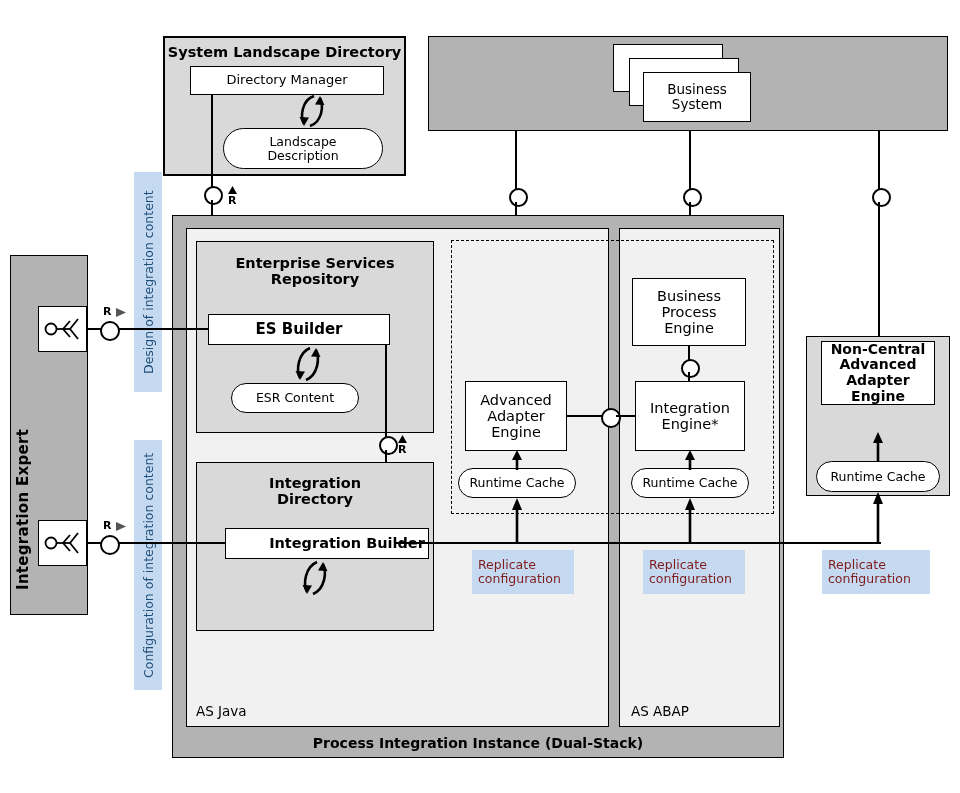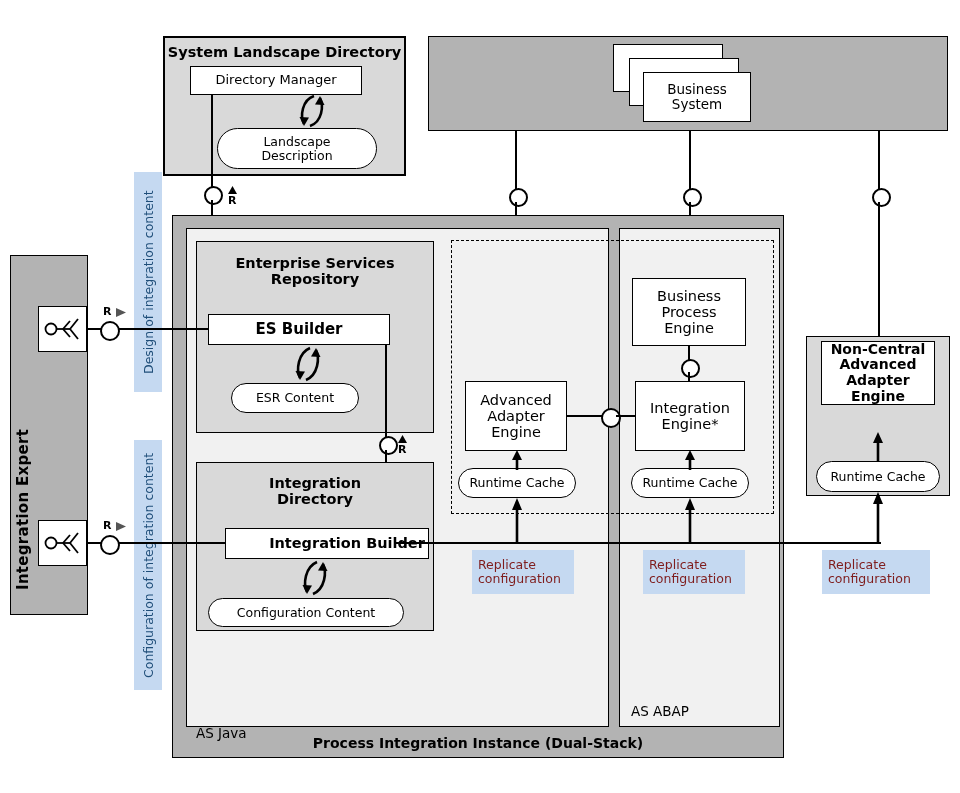--- a/index.html
+++ b/index.html
@@ -51,24 +51,24 @@
     <span>Design of integration content</span>
   </div>
   <div class="abs v-label bluelabel-v" style="left:134px;top:440px;width:28px;height:250px;">
     <span>Configuration of integration content</span>
   </div>
 
   <div class="abs sld-outer" style="left:163px;top:36px;width:243px;height:140px;"></div>
   <div class="abs txt titleTxt" style="left:163px;top:40px;width:243px;height:24px;font-size:14.5px;">
     <span>System Landscape Directory</span>
   </div>
-  <div class="abs plainbox-thin txt" style="left:190px;top:66px;width:172px;height:29px;font-size:13px;">
+  <div class="abs plainbox-thin txt" style="left:190px;top:66px;width:194px;height:29px;font-size:13px;">
     <span>Directory Manager</span>
   </div>
-  <div class="abs rounded txt" style="left:217px;top:128px;width:160px;height:41px;font-size:12.5px;white-space:pre-line;">
+  <div class="abs rounded txt" style="left:223px;top:128px;width:160px;height:41px;font-size:12.5px;white-space:pre-line;">
     <span>Landscape
 Description</span>
   </div>
 
   <svg class="abs" style="left:280px;top:92px;width:56px;height:40px;" viewBox="0 0 56 40">
     <path d="M34 4 C22 8, 20 24, 24 32" stroke="#000" stroke-width="2.6" fill="none"></path>
     <polygon points="24,34 19.5,25 29,25.5" fill="#000"></polygon>
     <path d="M30 34 C42 30, 44 14, 40 6" stroke="#000" stroke-width="2.6" fill="none"></path>
     <polygon points="40,4 44.5,13 35,12.5" fill="#000"></polygon>
   </svg>
@@ -102,21 +102,21 @@
   <div class="line vline" style="left:878px;top:131px;height:59px;"></div>
   <div class="knob" style="left:872px;top:188px;width:15px;height:15px;"></div>
   <div class="line vline" style="left:878px;top:202px;height:135px;"></div>
 
   <div class="abs" style="left:172px;top:215px;width:612px;height:543px;background:#b3b3b3;border:1.5px solid #000;"></div>
   <div class="abs txt titleTxt" style="left:172px;top:730px;width:612px;height:27px;font-size:14px;">
     <span>Process Integration Instance (Dual-Stack)</span>
   </div>
 
   <div class="abs group-light" style="left:186px;top:228px;width:423px;height:499px;"></div>
-  <div class="abs" style="left:196px;top:703px;font-size:13.5px;margin-top:22px;">
+  <div class="abs" style="left:196px;top:703px;font-size:13.5px;">
     <span>AS Java</span>
   </div>
 
   <div class="abs group-light" style="left:619px;top:228px;width:161px;height:499px;"></div>
   <div class="abs" style="left:631px;top:703px;font-size:13.5px;">
     <span>AS ABAP</span>
   </div>
 
   <div class="abs group-mid" style="left:196px;top:241px;width:238px;height:192px;"></div>
   <div class="abs txt titleTxt" style="left:196px;top:249px;width:238px;height:44px;font-size:14.5px;white-space:pre-line;">
@@ -148,23 +148,20 @@
 
   <div class="line hline" style="left:108px;top:328px;width:101px;"></div>
 
   <div class="abs group-mid" style="left:196px;top:462px;width:238px;height:169px;"></div>
   <div class="abs txt titleTxt" style="left:196px;top:469px;width:238px;height:44px;font-size:14.5px;white-space:pre-line;">
     <span>Integration
 Directory</span>
   </div>
   <div class="abs plainbox txt titleTxt" style="left:225px;top:528px;width:204px;height:31px;font-size:14.5px;padding-left:40px;">
     <span>Integration Builder</span>
-  </div>
-  <div class="abs rounded txt" style="left:208px;top:598px;width:196px;height:29px;font-size:12.5px;">
-    <span>Configuration Content</span>
   </div>
   <svg class="abs" style="left:285px;top:558px;width:52px;height:42px;" viewBox="0 0 52 42">
     <path d="M32 4 C20 9, 18 26, 22 34" stroke="#000" stroke-width="2.6" fill="none"></path>
     <polygon points="22,36 17.5,27 27,27.5" fill="#000"></polygon>
     <path d="M28 36 C40 31, 42 14, 38 6" stroke="#000" stroke-width="2.6" fill="none"></path>
     <polygon points="38,4 42.5,13 33,12.5" fill="#000"></polygon>
   </svg>
 
   <div class="line hline" style="left:108px;top:542px;width:118px;"></div>
   <div class="line hline" style="left:396px;top:542px;width:485px;"></div>

